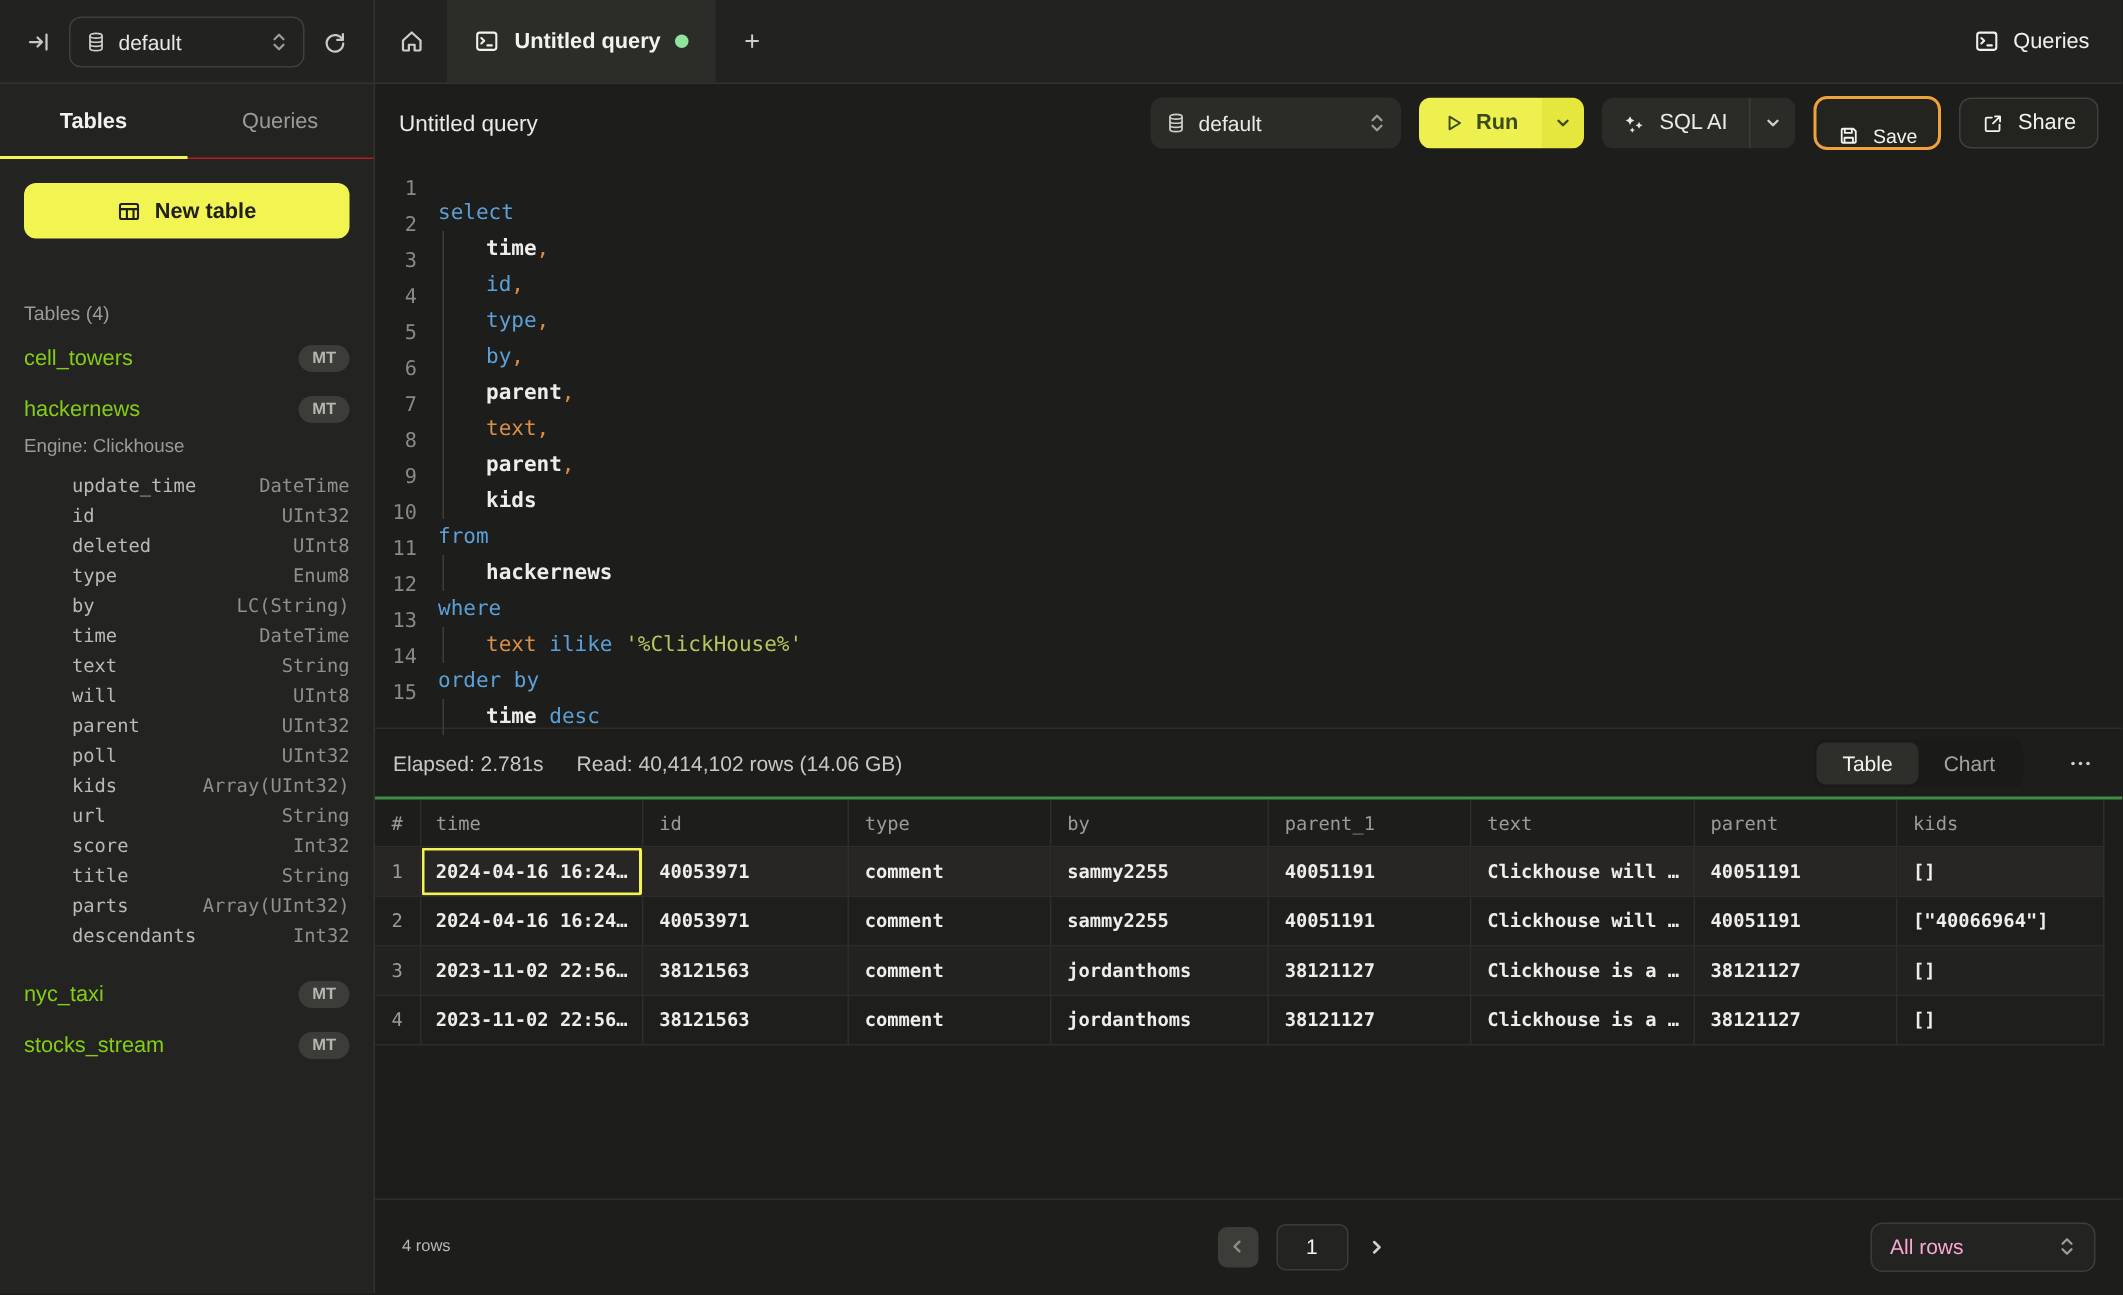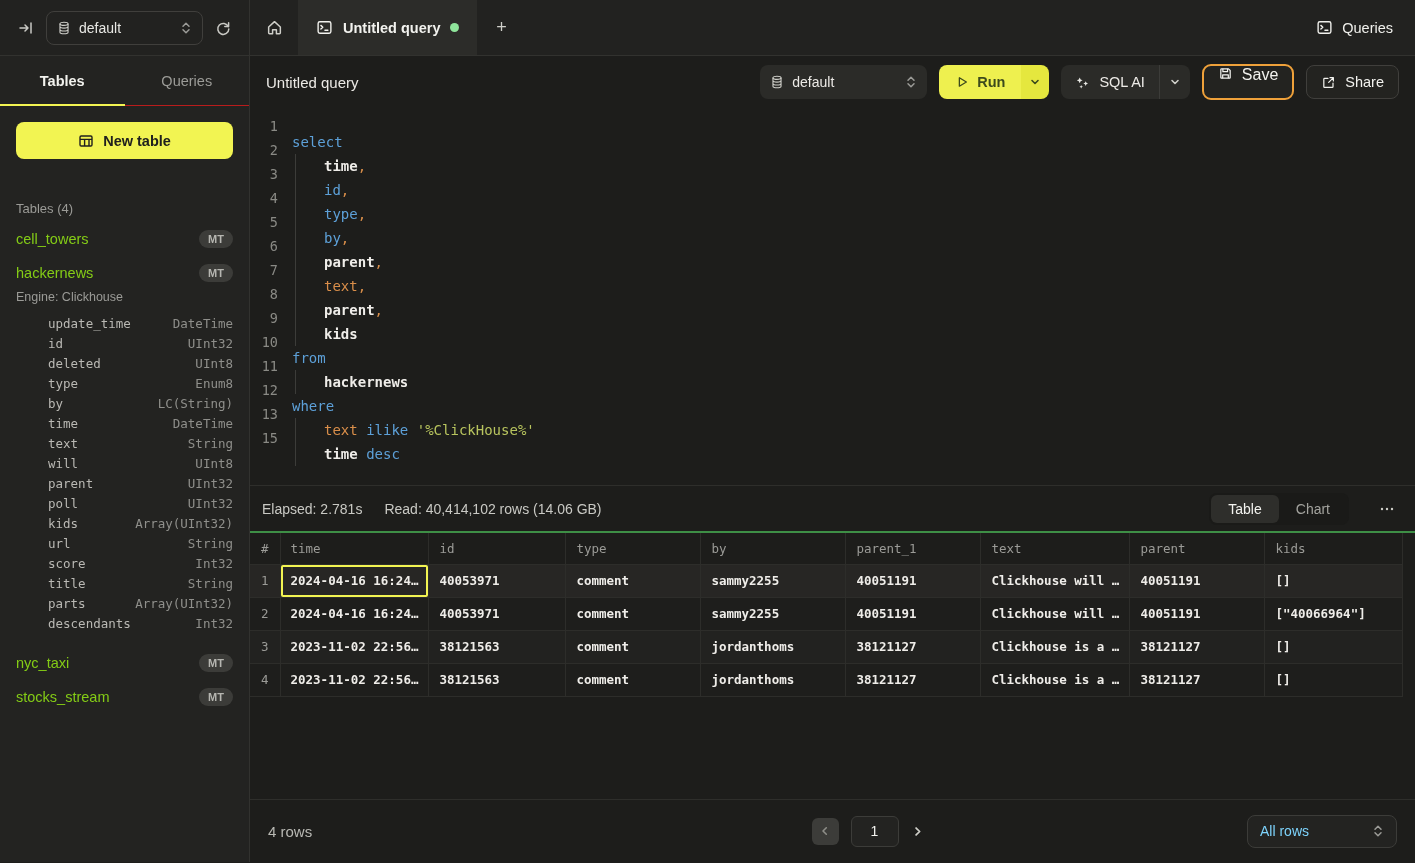--- a/index.html
+++ b/index.html
@@ -50,21 +50,21 @@
   
   .query-toolbar { height:52px; flex:none; display:flex; align-items:center; padding:0 16px; gap:12px; }
   .q-title { font-size:15px; color:#eceae6; flex:1; }
   .db-select2 { width:167px; height:34px; background:#2b2b28; border:none; border-radius:8px; display:flex; align-items:center; gap:8px; padding:0 10px; color:#ececе8; cursor:pointer; }
   .db-select2 .lbl { flex:1; font-size:14px; text-align:left; color:#eceae6; }
   .split-btn { display:flex; align-items:stretch; border-radius:8px; overflow:hidden; height:34px; cursor:pointer; }
   .run-main { background:#eef04f; display:flex; align-items:center; gap:8px; padding:0 16px; color:#3c4a1c; font-size:14.5px; font-weight:600; }
   .run-caret { background:#e5e73e; display:flex; align-items:center; padding:0 8px; color:#3c4a1c; }
   .ai-main { background:#2b2b28; display:flex; align-items:center; gap:9px; padding:0 14px; color:#eceae6; font-size:14.5px; }
   .ai-caret { background:#2b2b28; border-left:1px solid #3c3c39; display:flex; align-items:center; padding:0 9px; color:#cfcfc9; }
-  .save-btn { height:36px; background:#232320; border:2px solid #efa13a; border-radius:9px; display:flex; align-items:flex-start; gap:9px; padding:0 14px; color:#f2f2ee; font-size:16px; cursor:pointer; }
+  .save-btn { height:36px; background:#232320; border:2px solid #efa13a; border-radius:9px; display:flex; align-items:flex-end; gap:9px; padding:0 14px; color:#f2f2ee; font-size:13px; cursor:pointer; }
   .share-btn { height:34px; background:#232320; border:1px solid #403f3c; border-radius:8px; display:flex; align-items:center; gap:9px; padding:0 14px; color:#f2f2ee; font-size:14.5px; cursor:pointer; }
 
   
   .editor { height:377px; flex:none; padding-top:6px; font-family:"DejaVu Sans Mono", monospace; font-size:14px; }
   .eline { height:24px; display:flex; align-items:center; }
   .eline .ln { width:28px; flex:none; text-align:right; color:#8a8a85; font-size:13.5px; }
   .eline .code { position:relative; flex:1; padding-left:14px; height:100%; display:flex; align-items:center; white-space:pre;margin-top:32px; }
   .eline .code.ind { padding-left:46px; }
   .eline .code.ind::before { content:""; position:absolute; left:17px; top:0; bottom:0; border-left:1px solid #3c3c39; }
   .tok-kw { color:#5da0d8; }
@@ -95,26 +95,26 @@
   .rt td { height:33px; padding:0 10px; color:#efede9; font-weight:700; border-right:1px solid #2d2d2a; border-bottom:1px solid #2d2d2a; overflow:hidden; white-space:nowrap; cursor:default; }
   .rt .idx { color:#9b9b97; font-weight:400; text-align:center; padding:0; border-right:1px solid #2d2d2a; }
   .rt th.idx { border-bottom:1px solid #2d2d2a; }
   .rt tr.odd td { background:#222220; }
   .rt tr.even td { background:#1e1e1c; }
   .rt tr.sel td { background:#272624; }
   .rt td.selected { box-shadow:inset 0 0 0 2px #f2f452; border-radius:2px; }
 
   
   .footerbar { height:63px; flex:none; border-top:1px solid #2e2e2b; display:flex; align-items:center; padding:0 18px; }
-  .rowcount { width:220px; font-size:15px; color:#b9b9b4; }
+  .rowcount { width:220px; font-size:11px; color:#b9b9b4; }
   .pager { flex:1; display:flex; align-items:center; justify-content:center; gap:12px; }
   .pg-prev { width:27px; height:27px; border-radius:6px; background:#3c3c39; border:none; color:#8e8e88; display:flex; align-items:center; justify-content:center; cursor:default; }
   .pg-page { width:48px; height:31px; border-radius:6px; background:#232321; border:1px solid #3c3c39; color:#f2f2ee; font-size:14px; display:flex; align-items:center; justify-content:center; }
   .pg-next { background:none; border:none; color:#cfcfc9; display:flex; cursor:pointer; }
-  .page-size { width:150px; height:33px; background:#232321; border:1px solid #3c3c39; border-radius:8px; display:flex; align-items:center; padding:0 12px; color:#7dd3fc; font-size:14px; cursor:pointer; }
+  .page-size { width:150px; height:33px; background:#232321; border:1px solid #3c3c39; border-radius:8px; display:flex; align-items:center; padding:0 12px; color:#f9a8d4; font-size:14px; cursor:pointer; }
   .page-size .lbl { flex:1; }
 </style>
 </head>
 <body>
 
 <div class="topbar">
   <div class="topbar-left">
     <button class="icon-btn">
       <svg width="16" height="16" viewBox="0 0 16 16" fill="none" stroke="currentColor" stroke-width="1.5" stroke-linecap="round" stroke-linejoin="round">
           <path d="M2 8h8M7 5l3 3-3 3M13 3v10"></path>
@@ -396,20 +396,24 @@
           <span class="ln">11</span>
           <span class="code ind"><span class="tok-id">hackernews</span></span>
         </div>
         <div class="eline">
           <span class="ln">12</span>
           <span class="code"><span class="tok-kw">where</span></span>
         </div>
         <div class="eline">
           <span class="ln">13</span>
           <span class="code ind"><span class="tok-or">text</span><span class="tok-pl"> </span><span class="tok-kw">ilike</span><span class="tok-pl"> </span><span class="tok-str">'%ClickHouse%'</span></span>
+        </div>
+        <div class="eline">
+          <span class="ln">14</span>
+          <span class="code"><span class="tok-kw">order by</span></span>
         </div>
         <div class="eline">
           <span class="ln">15</span>
           <span class="code ind"><span class="tok-id">time</span><span class="tok-pl"> </span><span class="tok-kw">desc</span></span>
         </div>
       </div>
 
     <div class="results-bar">
       <span class="stat">Elapsed: 2.781s</span>
       <span class="stat">Read: 40,414,102 rows (14.06 GB)</span>

